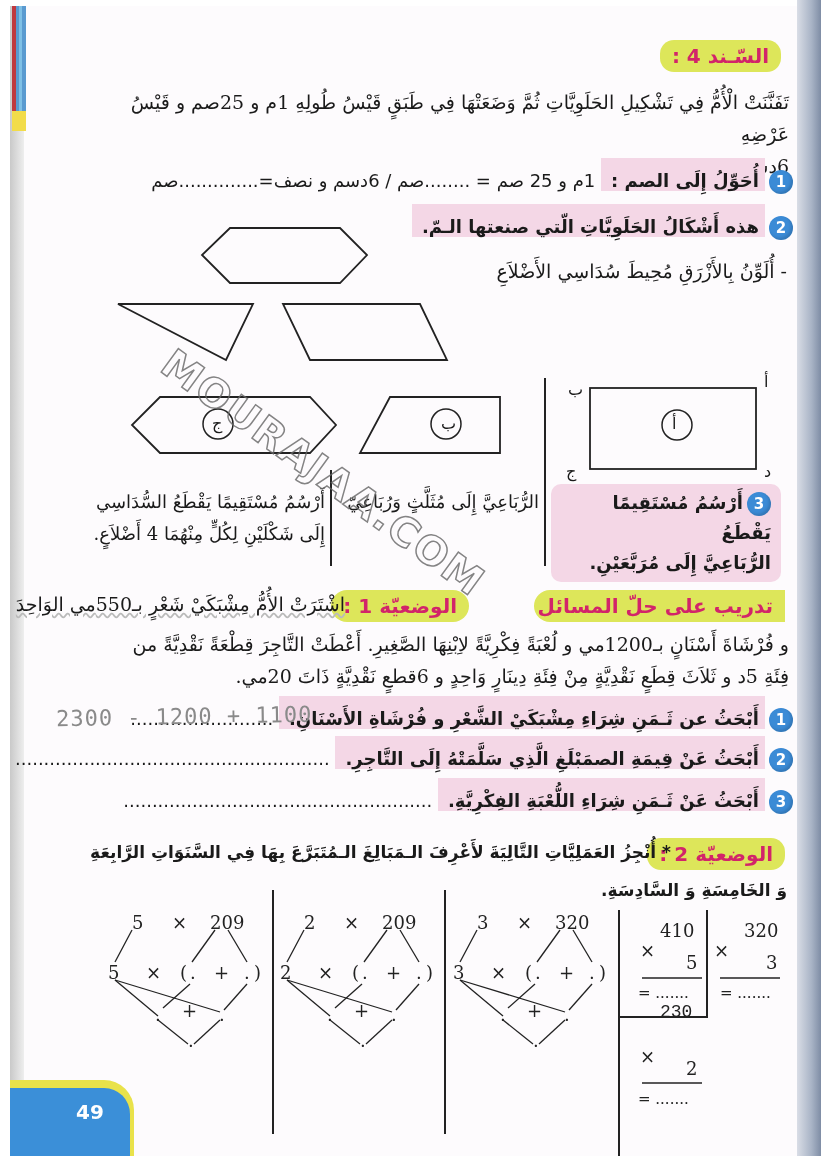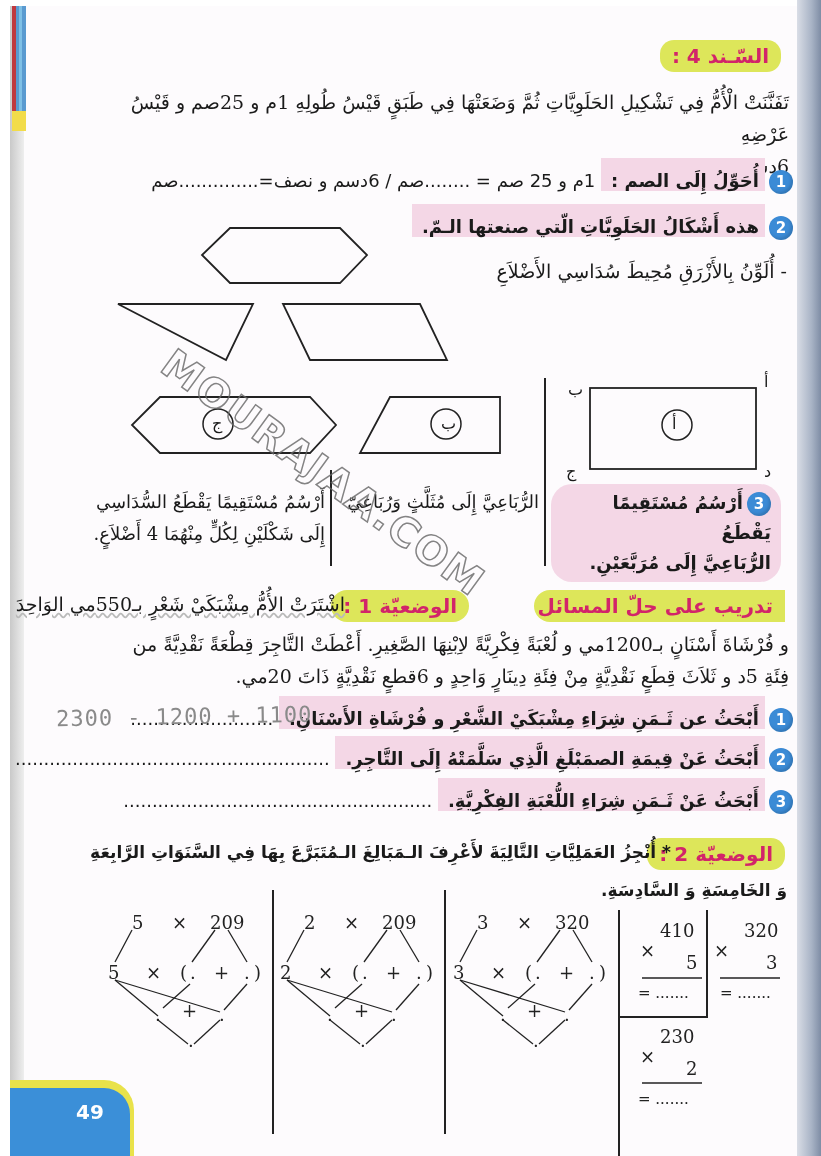--- a/index.html
+++ b/index.html
@@ -54,21 +54,21 @@
   .bullet-list { position: absolute; direction: rtl; text-align: right; font-size: 19px; line-height: 34px; }
 
   svg { position: absolute; overflow: visible; }
 
   .vline { position: absolute; width: 1.5px; background: #222; }
   .hline { position: absolute; height: 1.5px; background: #222; }
 
   .caption { position: absolute; direction: rtl; text-align: right; font-size: 18px; line-height: 32px; white-space: nowrap; }
 
   .task3-box {
-    position: absolute; background: #f4d7e6; border-radius: 21px; direction: rtl;
+    position: absolute; background: #f4d7e6; border-radius: 10px; direction: rtl;
     padding: 4px 10px; font-family: "DejaVu Sans", sans-serif; font-weight: bold;
     font-size: 18px; line-height: 30px;
   }
 
   .shape-label {
     position: absolute; font-family: "DejaVu Sans", sans-serif; font-size: 16px;
   }
 
   .handwriting {
     position: absolute; font-family: "DejaVu Sans Mono", monospace; font-size: 22px;
@@ -300,21 +300,21 @@
 <div class="math" style="left:660px; top:920px;">410</div>
 <div class="math" style="left:640px; top:940px;">×</div>
 <div class="math" style="left:686px; top:952px;">5</div>
 <div class="math" style="left:638px; top:984px; font-size:15px;">= .......</div>
 
 <div class="math" style="left:744px; top:920px;">320</div>
 <div class="math" style="left:714px; top:940px;">×</div>
 <div class="math" style="left:766px; top:952px;">3</div>
 <div class="math" style="left:720px; top:984px; font-size:15px;">= .......</div>
 
-<div class="math" style="left:660px; top:1026px;">230</div>
+<div class="math" style="left:660px; top:1002px;font-family:Liberation Mono, monospace;">230</div>
 <div class="math" style="left:640px; top:1046px;">×</div>
 <div class="math" style="left:686px; top:1058px;">2</div>
 <div class="math" style="left:638px; top:1090px; font-size:15px;">= .......</div>
 
 <div class="watermark">MOURAJAA.COM</div>
 
 <div class="page-tab"></div>
 <div class="page-tab-inner"></div>
 <div class="page-number">49</div>
 

